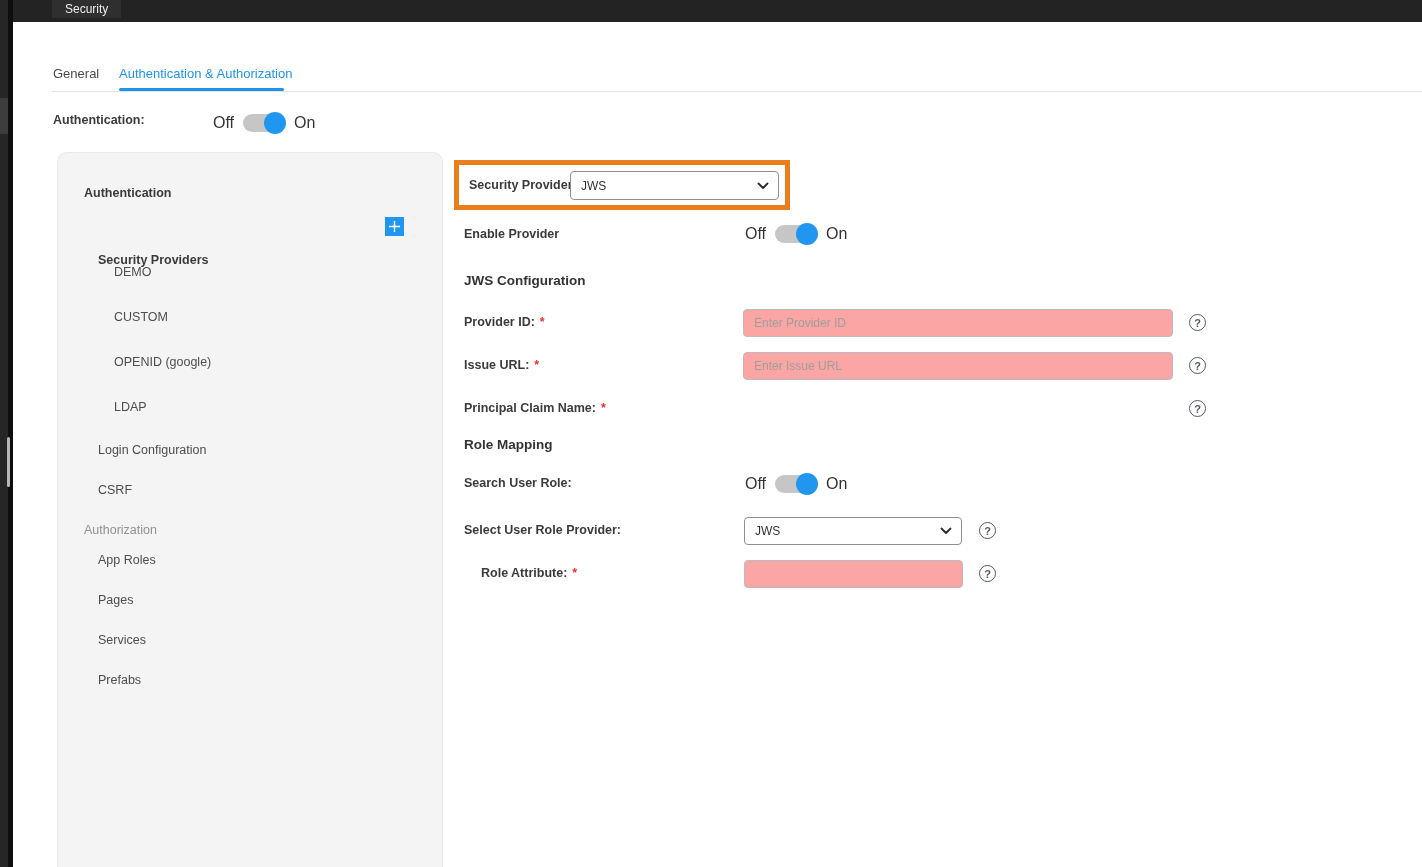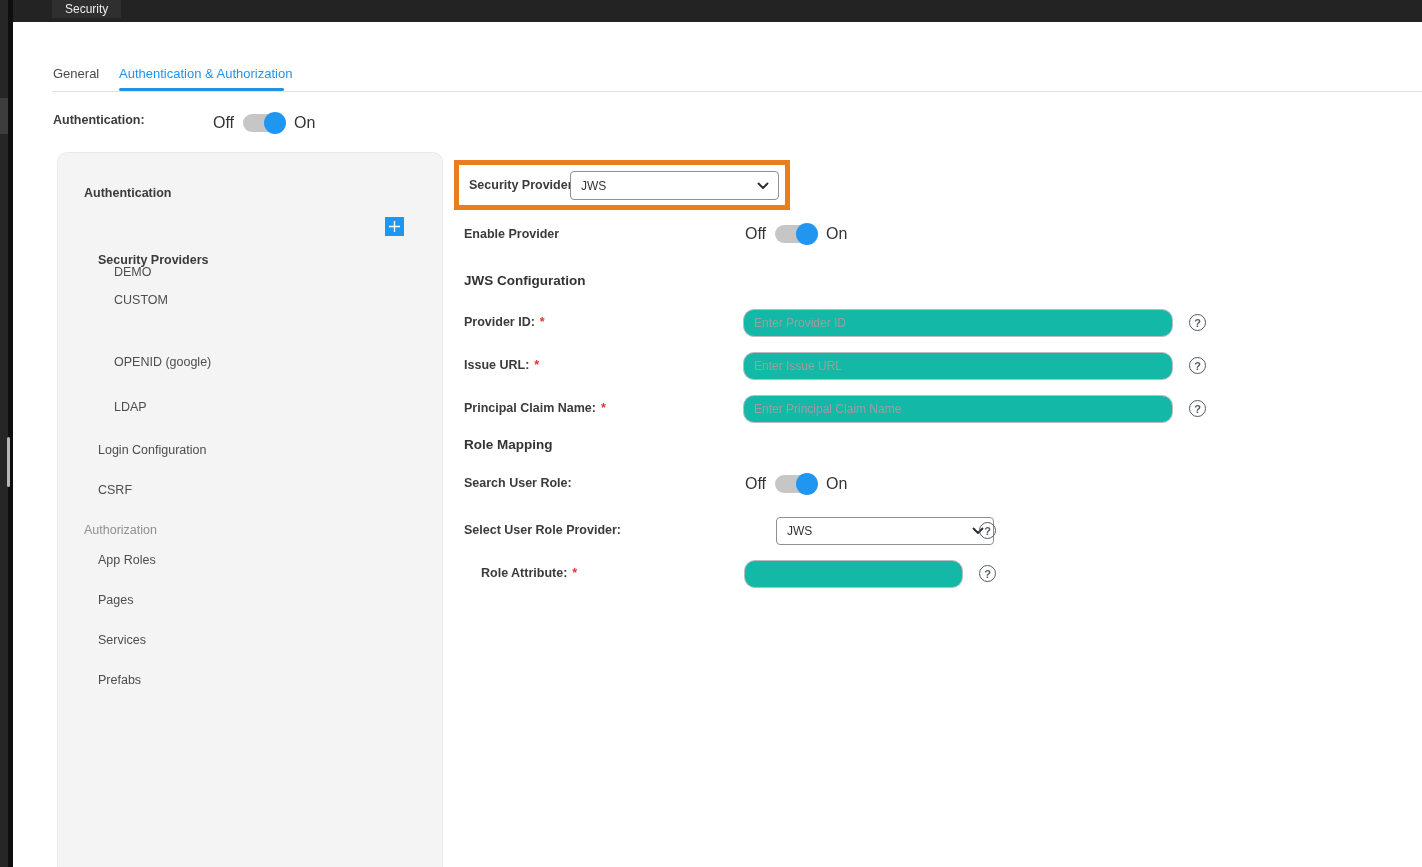--- a/index.html
+++ b/index.html
@@ -1,17 +1,17 @@
 <!DOCTYPE html>
 <html><head>
 <meta charset="utf-8">
 <style>
   * { margin:0; padding:0; box-sizing:border-box; }
   html,body { width:1422px; height:867px; background:#fff; font-family:"Liberation Sans", sans-serif; }
-  .screen { position:relative; width:1422px; height:867px; background:#fff; overflow:hidden;padding-left:32px; }
+  .screen { position:relative; width:1422px; height:867px; background:#fff; overflow:hidden; }
   .abs { position:absolute; }
 
   
   .topbar { left:13px; top:0; width:1409px; height:22px; background:#232323; }
   .topbar-tab { position:absolute; left:39px; top:0; height:18px; padding:0 13px; background:#2f2f2f;
     color:#ececec; font-size:12px; display:flex; align-items:center; }
 
   
   .rail-outer { left:0; top:0; width:8px; height:867px; background:#262626; }
   .rail-inner { left:8px; top:0; width:5px; height:867px; background:#0e0e0e; }
@@ -33,22 +33,22 @@
   
   .toggle-group { display:flex; align-items:center; gap:9px; height:23px; }
   .toggle-txt { font-size:16px; color:#333; }
   .switch { position:relative; width:42px; height:18px; border-radius:9px; background:#c6c6c6; cursor:pointer; }
   .knob { position:absolute; right:-1px; top:-2px; width:22px; height:22px; border-radius:50%; background:#2196f0; }
 
   
   .sel { display:flex; align-items:center; background:#fff; border:1px solid #8f8f8f; border-radius:4px;
     padding:0 28px 0 10px; font-size:12px; color:#333; cursor:pointer; position:relative; }
   .sel .chev { position:absolute; right:9px; top:50%; transform:translateY(-50%); display:flex; }
-  .inp { border:1px solid #bcbcbc; border-radius:11px; padding:0 10px; font-size:12px; color:#333;
-    font-family:"Liberation Sans", sans-serif; outline:none; background:#14b8a6; }
+  .inp { border:1px solid #bcbcbc; border-radius:4px; padding:0 10px; font-size:12px; color:#333;
+    font-family:"Liberation Sans", sans-serif; outline:none; background:#fca5a5; }
   .inp::placeholder { color:#9e9e9e; }
   .help { width:17px; height:17px; border:1.5px solid #525a63; border-radius:50%; color:#525a63;
     font-size:11px; font-weight:bold; display:flex; align-items:center; justify-content:center; cursor:pointer; }
 
   
   .auth-label { left:53px; top:113px; }
   .auth-toggle { left:213px; top:111px; }
 
   
   .sidebar { left:57px; top:152px; width:386px; height:715px; background:#f4f4f4;
@@ -129,21 +129,21 @@
     <div class="side-item side-bold" style="left:26px; top:33px;">Authentication</div>
     <div class="side-item side-bold" style="left:40px; top:67px;margin-top:33px;">Security Providers</div>
     <div class="plus-btn">
       <span>
           <svg width="13" height="13" viewBox="0 0 13 13">
             <path d="M6.5 1 V12 M1 6.5 H12" stroke="#ffffff" stroke-width="1.4"></path>
           </svg>
         </span>
     </div>
     <div class="side-item" style="left:56px; top:112px;">DEMO</div>
-    <div class="side-item" style="left:56px; top:140px;">CUSTOM</div>
+    <div class="side-item" style="left:56px; top:157px;">CUSTOM</div>
     <div class="side-item" style="left:56px; top:202px;">OPENID (google)</div>
     <div class="side-item" style="left:56px; top:247px;">LDAP</div>
     <div class="side-item" style="left:40px; top:290px;">Login Configuration</div>
     <div class="side-item" style="left:40px; top:330px;">CSRF</div>
     <div class="side-item side-muted" style="left:26px; top:370px;">Authorization</div>
     <div class="side-item" style="left:40px; top:400px;">App Roles</div>
     <div class="side-item" style="left:40px; top:440px;">Pages</div>
     <div class="side-item" style="left:40px; top:480px;">Services</div>
     <div class="side-item" style="left:40px; top:520px;">Prefabs</div>
   </div>
@@ -179,21 +179,20 @@
 
   <div class="abs lbl lbl-issue-url">
     <span>Issue URL:</span><span class="req">*</span>
   </div>
   <input class="abs inp inp-issue-url" type="text" placeholder="Enter Issue URL" style="">
   <div class="abs help help-issue-url">?</div>
 
   <div class="abs lbl lbl-principal">
     <span>Principal Claim Name:</span><span class="req">*</span>
   </div>
-  <input class="abs inp inp-principal" type="text" placeholder="Enter Principal Claim Name" style="">
   <div class="abs help help-principal">?</div>
 
   <div class="abs heading h-role">Role Mapping</div>
 
   <div class="abs lbl lbl-search-role">Search User Role:</div>
   <div class="abs toggle-group search-toggle">
     <span class="toggle-txt">Off</span>
     <span class="switch">
         <span class="knob"></span>
       </span>

